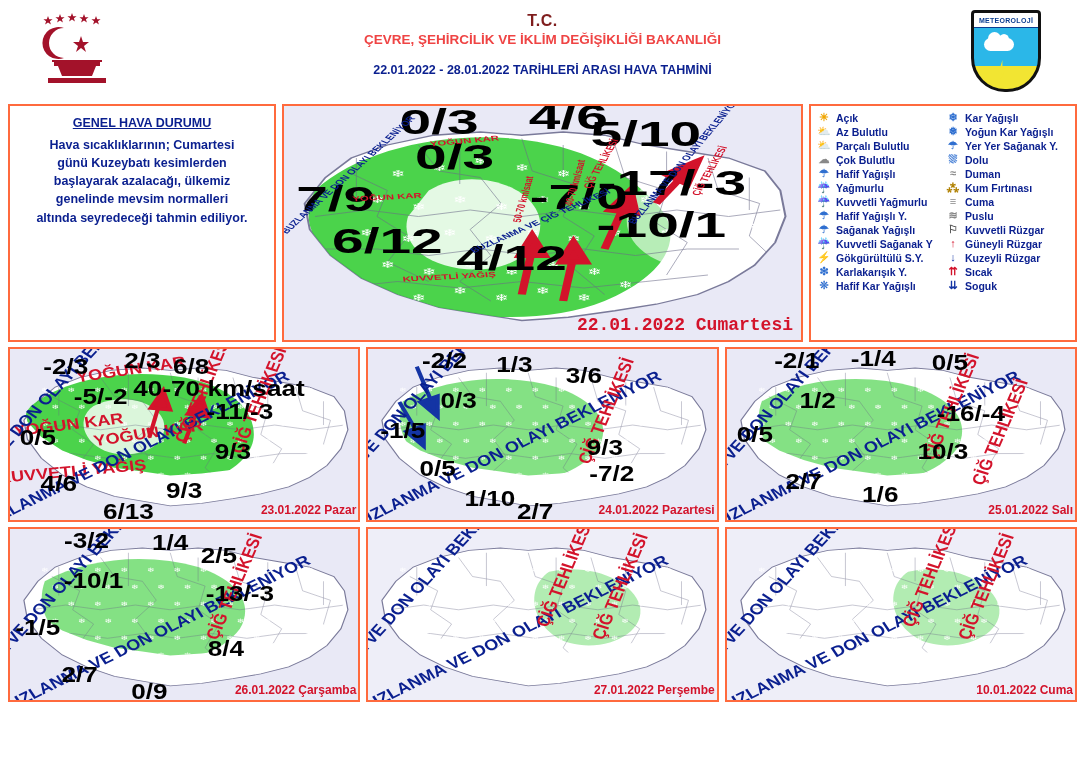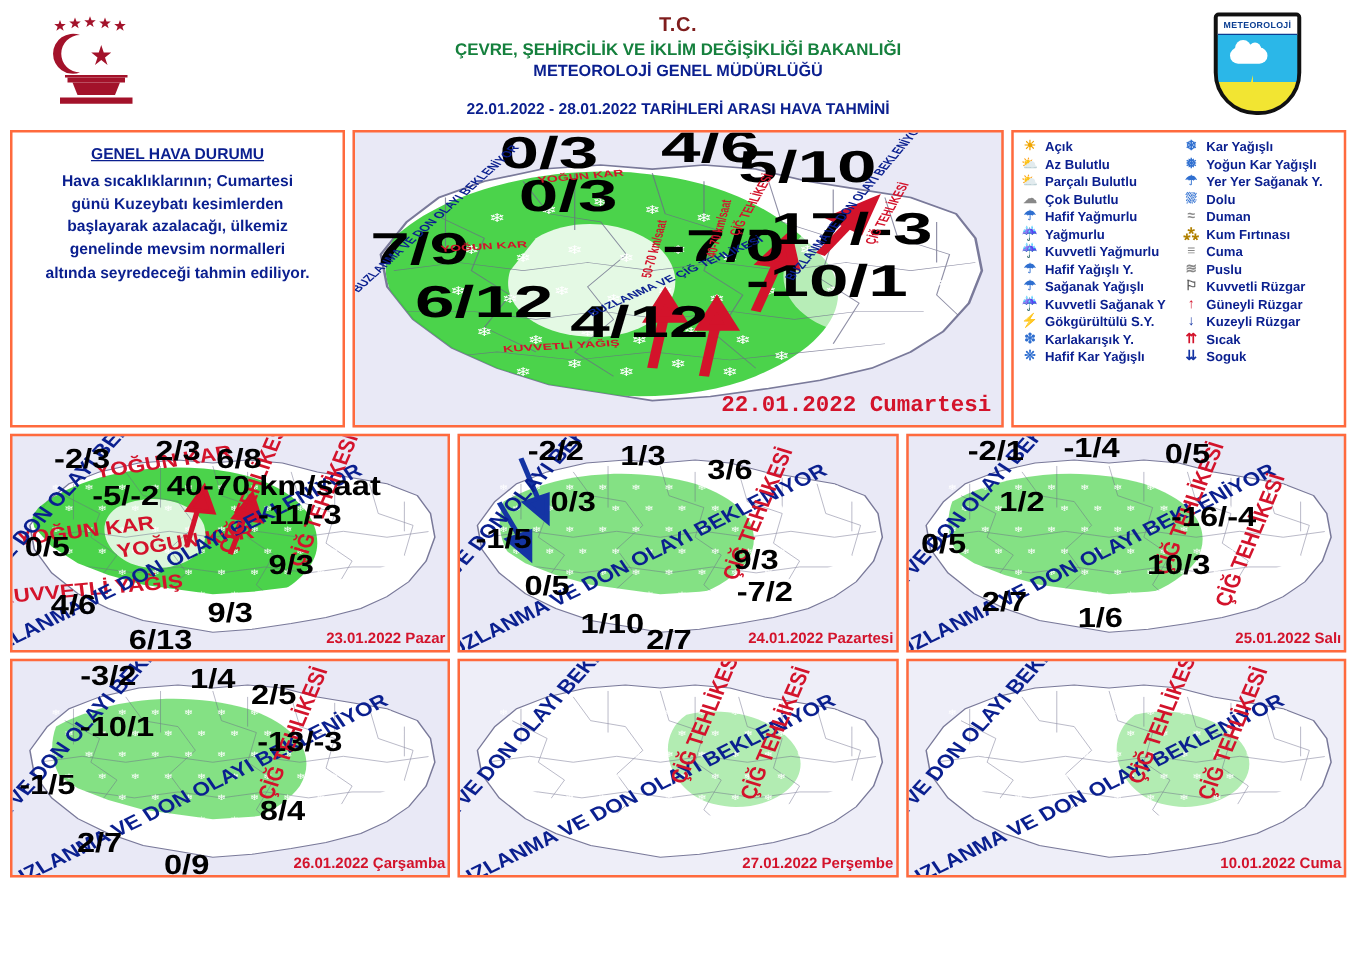--- a/index.html
+++ b/index.html
@@ -33,21 +33,21 @@
   }
 
   .header-text {
     text-align:center;
     padding-top: 6px;
   }
   .header-text .l1 {
     font-size: 16px; font-weight: bold; color:#7f1d1d; letter-spacing:0.5px;
   }
   .header-text .l2 {
-    font-size: 13.5px; font-weight: bold; color:#15803d; margin-top:2px;
+    font-size: 13.5px; font-weight: bold; color:#ef4444; margin-top:2px;
   }
   .header-text .l3 {
     font-size: 13px; font-weight: bold; color:#0a1f8f; margin-top:2px;
   }
   .header-text .l4 {
     font-size: 12.5px; font-weight: bold; color:#0a1f8f; margin-top:16px;
   }
 
   .logo-right {
     position:absolute; right: 30px; top: 4px;
@@ -191,21 +191,20 @@
             <path d="M14 66 h58 v5 h-58 z"></path>
             <path d="M18 48 h50 v2 h-50 z"></path>
           </g>
         </svg>
       </div>
     </div>
 
     <div class="header-text">
       <div class="l1">T.C.</div>
       <div class="l2">ÇEVRE, ŞEHİRCİLİK VE İKLİM DEĞİŞİKLİĞİ BAKANLIĞI</div>
-      <div class="l3">METEOROLOJİ GENEL MÜDÜRLÜĞÜ</div>
       <div class="l4">22.01.2022  -  28.01.2022   TARİHLERİ  ARASI  HAVA  TAHMİNİ</div>
     </div>
 
     <div class="logo-right">
       <div class="mgm-shield">
         <div class="mgm-band">METEOROLOJİ</div>
         <div class="mgm-inner">
           <div class="mgm-cloud"></div>
           <div class="mgm-bolt2"></div>
         </div>
@@ -360,21 +359,21 @@
           <div class="legend-item">
             <span class="sym" style="color: rgb(136, 136, 136);">☁</span>
             <span>Çok Bulutlu</span>
           </div>
           <div class="legend-item">
             <span class="sym" style="color: rgb(47, 111, 208);">⛆</span>
             <span>Dolu</span>
           </div>
           <div class="legend-item">
             <span class="sym" style="color: rgb(47, 111, 208);">☂</span>
-            <span>Hafif Yağmurlu</span>
+            <span>Hafif Yağışlı</span>
           </div>
           <div class="legend-item">
             <span class="sym" style="color: rgb(136, 136, 136);">≈</span>
             <span>Duman</span>
           </div>
           <div class="legend-item">
             <span class="sym" style="color: rgb(47, 111, 208);">☔</span>
             <span>Yağmurlu</span>
           </div>
           <div class="legend-item">

